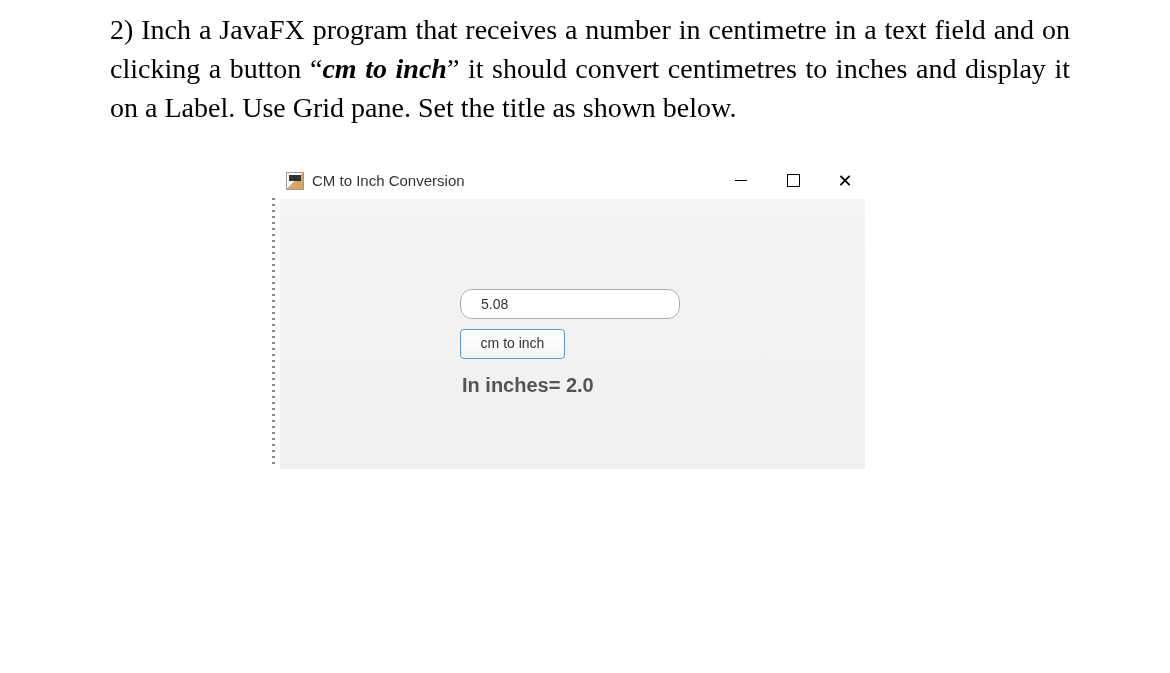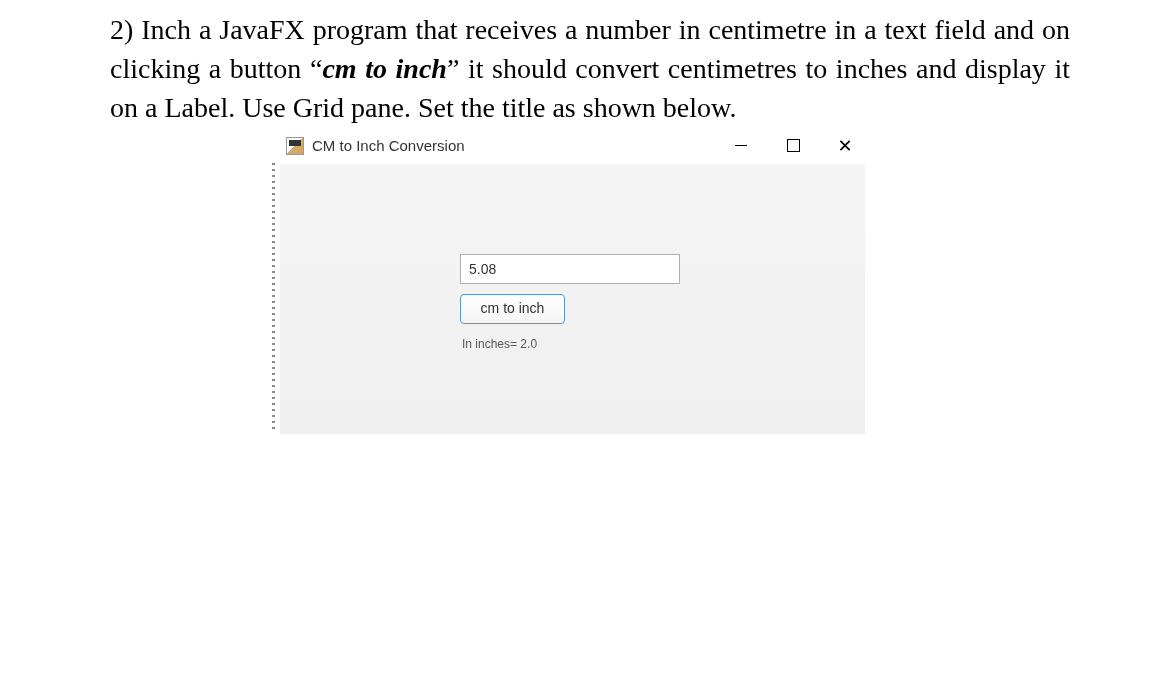--- a/index.html
+++ b/index.html
@@ -22,20 +22,21 @@
     .question-text {
       text-align: justify;
     }
     
     .italic-bold {
       font-style: italic;
       font-weight: bold;
     }
     
     .window-container {
+      margin-top: 35px;
       margin-left: 170px;
       width: 585px;
       position: relative;
     }
     
     .ruler-gutter {
       position: absolute;
       left: -8px;
       top: 35px;
       width: 3px;
@@ -146,23 +147,23 @@
       left: 180px;
       top: 90px;
       display: flex;
       flex-direction: column;
       gap: 10px;
     }
     
     .text-input {
       width: 220px;
       height: 30px;
-      padding: 4px 8px;
+      padding: 4px 20px;
       border: 1px solid #b0b0b0;
-      border-radius: 0;
+      border-radius: 12px;
       background: #ffffff;
       font-family: 'Segoe UI', Tahoma, sans-serif;
       font-size: 14px;
       color: #333;
       outline: none;
     }
     
     .convert-button {
       width: 105px;
       height: 30px;
@@ -175,24 +176,25 @@
       cursor: default;
       padding: 0 10px;
       text-align: center;
       display: flex;
       align-items: center;
       justify-content: center;
     }
     
     .result-label {
       font-family: 'Segoe UI', Tahoma, sans-serif;
-      font-size: 12px;
+      font-size: 20px;
       color: #555;
       padding-left: 2px;
       padding-top: 2px;
+      font-weight: bold;
     }
   </style>
 </head>
 <body>
 
 <div class="question-text">
   <span>2)</span>
   <span>Inch a JavaFX program that receives a number in centimetre in a text field and on clicking a button </span><span>“</span><span class="italic-bold">cm to inch</span><span>”</span><span> it should convert centimetres to inches and display it on a Label. Use Grid pane. Set the title as shown below.</span>
 </div>
 

